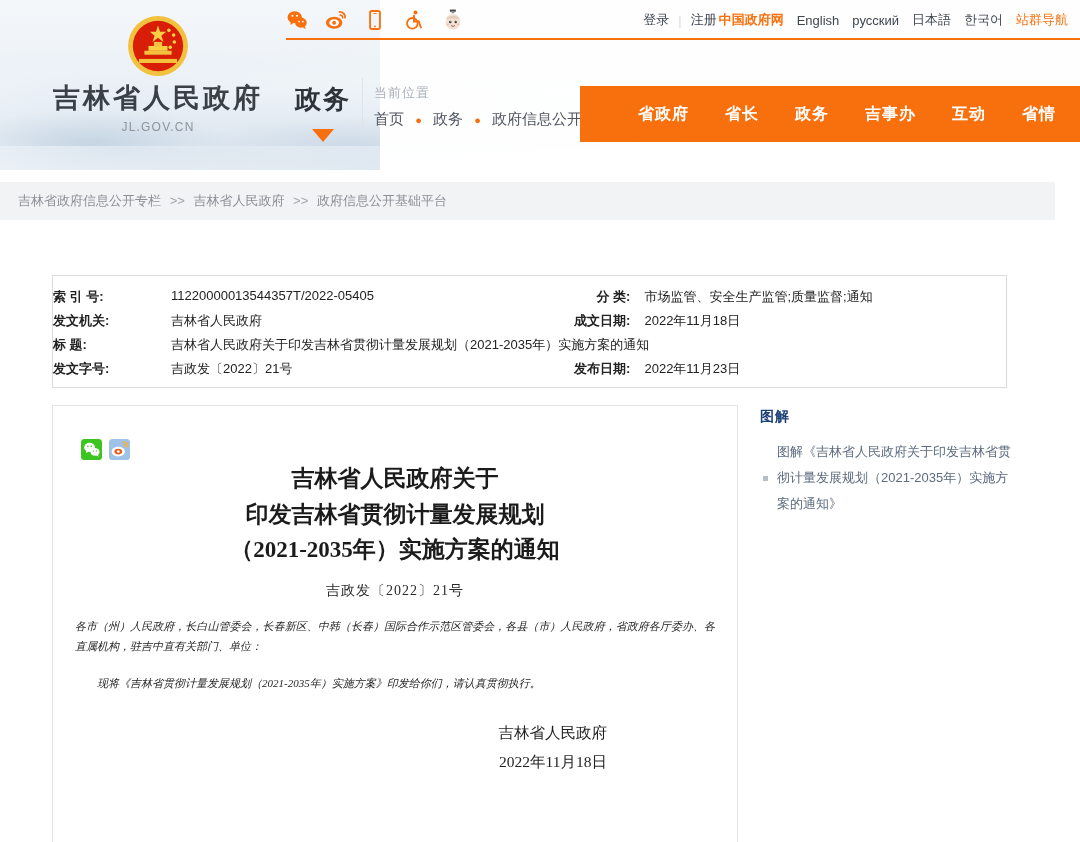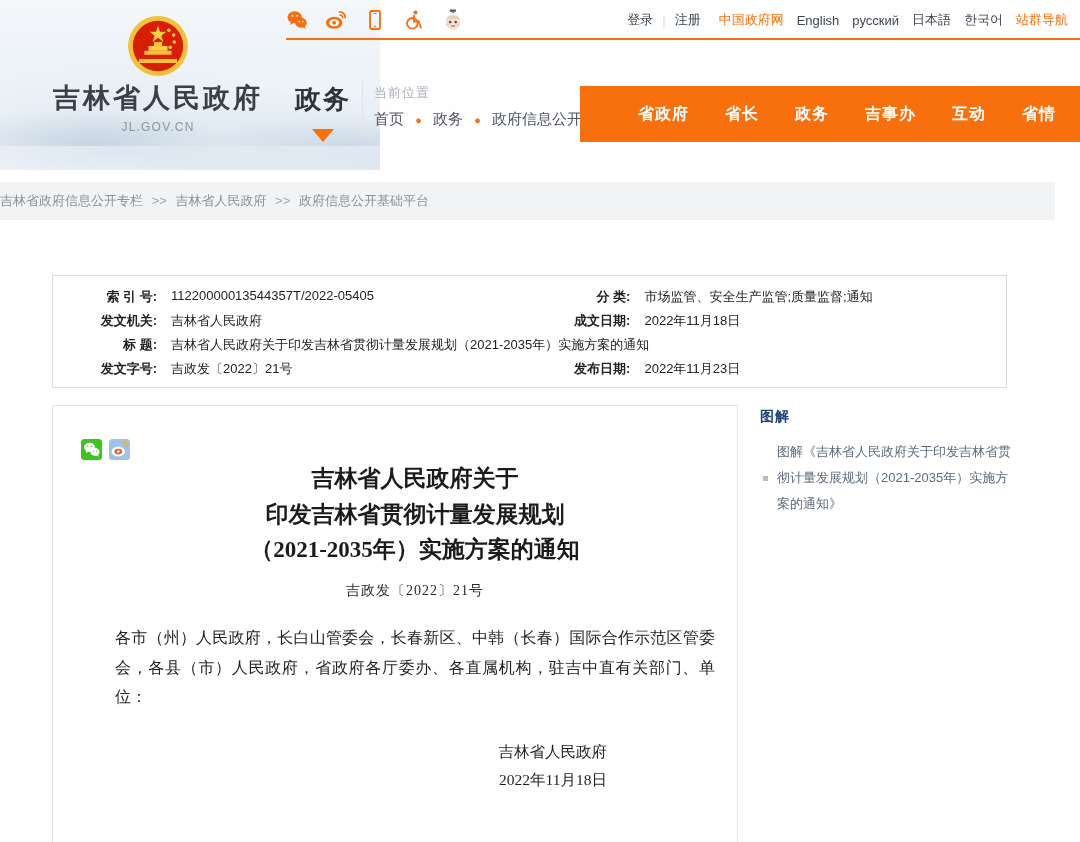--- a/index.html
+++ b/index.html
@@ -75,21 +75,21 @@
 
   
   .top-links {
     position: absolute; right: 12px; top: 11px; display: flex; align-items: center;
     font-size: 13px; z-index: 5;
   }
   .top-links a { text-decoration: none; white-space: nowrap; }
   .tl-login { color: #3f4650; }
   .tl-reg { color: #3f4650; }
   .tl-bar { color: #d8dce1; margin: 0 9px; }
-  .tl-orange { color: #f8700d; margin-left: 18px; }
+  .tl-orange { color: #f8700d; margin-left: 2px; font-weight: bold; }
   .tl-dark { color: #3f4650; margin-left: 13px; }
   .tl-orange2 { color: #f8700d; margin-left: 13px; }
 
   .top-rule {
     position: absolute; left: 286px; right: 0; top: 38px; height: 2px;
     background: #f8700d; z-index: 3;
   }
 
   
   .nav-orange {
@@ -100,59 +100,58 @@
   .nav-orange a {
     color: #ffffff; font-size: 16px; font-weight: bold; text-decoration: none;
     letter-spacing: 1px; white-space: nowrap; margin-left: 36px;
   }
 
   
   .crumbbar {
     position: absolute; left: 0; top: 182px; width: 1055px; height: 38px;
     background: #f2f3f4; display: flex; align-items: center;
   }
-  .crumbbar .inner { font-size: 13px; color: #8b9097; white-space: nowrap; }
+  .crumbbar .inner { padding-left: 18px; font-size: 13px; color: #8b9097; white-space: nowrap; }
   .crumbbar .gt { margin: 0 5px; color: #a0a5ab; }
 
   
   .meta-box {
     position: absolute; left: 52px; top: 275px; width: 955px; height: 113px;
     border: 1px solid #d9dcdf; background: #fff;
   }
   .meta-table { width: 100%; border-collapse: collapse; margin-top: 9px; }
   .meta-table td { font-size: 13px; color: #222; padding: 3px 0; vertical-align: top; }
-  .mk { width: 118px; text-align: right; padding-right: 14px !important; font-weight: bold; color: #1f1f1f; }
+  .mk { width: 118px; padding-right: 14px !important; font-weight: bold; color: #1f1f1f; }
   .mv { color: #232323; }
   .mk-l { padding-left: 18px; }
   .col-gap { width: 30px; }
   .mk2 { width: 122px; text-align: right; padding-right: 14px !important; font-weight: bold; color: #1f1f1f; }
 
   
   .doc-box {
     position: absolute; left: 52px; top: 405px; width: 686px; height: 437px;
     border: 1px solid #e2e4e6; border-bottom: none; background: #fff;
     overflow: hidden;
-    padding-left: 40px;
   }
   .share-row { position: absolute; left: 28px; top: 33px; display: flex; gap: 7px; }
   .share-ic { width: 21px; height: 21px; border-radius: 3px; display: block; }
 
   .doc-title {
     margin: 55px 60px 0; text-align: center;
     font-family: "Liberation Serif", "DejaVu Serif", serif;
     font-size: 23px; font-weight: bold; color: #1b1b1b; line-height: 1.55;
   }
   .doc-wenhao {
     margin-top: 14px; text-align: center;
     font-family: "Liberation Serif", "DejaVu Serif", serif;
     font-size: 14px; color: #2a2a2a; letter-spacing: 1px;
   }
   .doc-p {
-    margin: 23px 22px 0; font-family: "Liberation Serif", "DejaVu Serif", serif;
-    font-size: 16px; color: #1f1f1f; line-height: 1.85; text-align: justify;
+    margin: 16px 22px 0; font-family: "Liberation Serif", "DejaVu Serif", serif;
+    font-size: 11px; color: #1f1f1f; line-height: 1.85; text-align: justify; font-style: italic;
   }
   .doc-p.indent { text-indent: 2em; }
   .doc-sign {
     margin: 26px 130px 0 0; text-align: right;
     font-family: "Liberation Serif", "DejaVu Serif", serif;
     font-size: 15.5px; color: #1f1f1f; line-height: 1.85;
   }
 
   
   .side { position: absolute; left: 760px; top: 408px; width: 260px; }
@@ -343,20 +342,21 @@
   </div>
 
   <div class="doc-title">
     <div>吉林省人民政府关于</div>
     <div>印发吉林省贯彻计量发展规划</div>
     <div>（2021-2035年）实施方案的通知</div>
   </div>
 
   <div class="doc-wenhao">吉政发〔2022〕21号</div>
   <div class="doc-p">各市（州）人民政府，长白山管委会，长春新区、中韩（长春）国际合作示范区管委会，各县（市）人民政府，省政府各厅委办、各直属机构，驻吉中直有关部门、单位：</div>
+  <div class="doc-p indent">现将《吉林省贯彻计量发展规划（2021-2035年）实施方案》印发给你们，请认真贯彻执行。</div>
 
   <div class="doc-sign">
     <div>吉林省人民政府</div>
     <div>2022年11月18日</div>
   </div>
 
 </div>
 
 <div class="side">
   <div class="side-h">图解</div>

